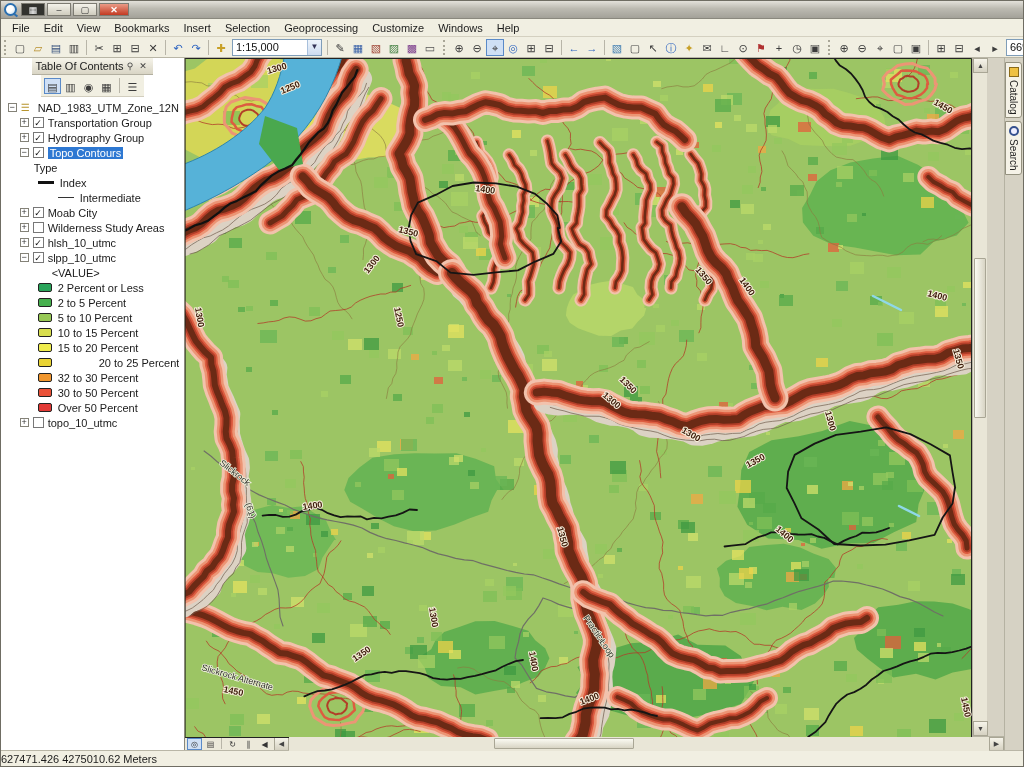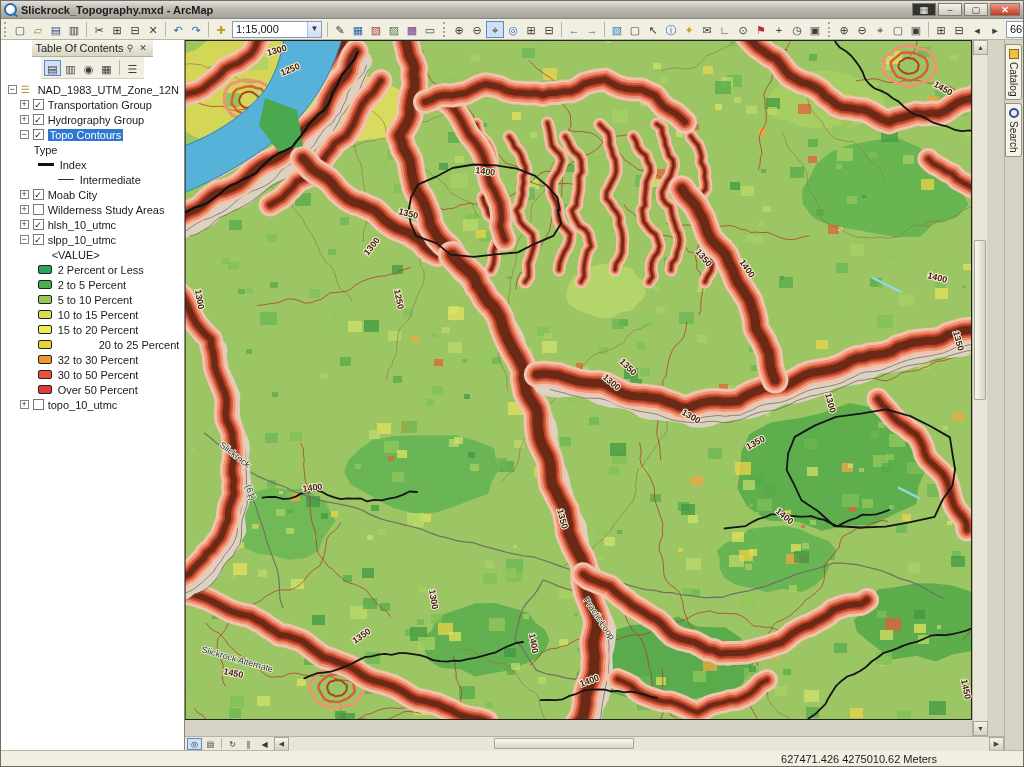--- a/index.html
+++ b/index.html
@@ -94,43 +94,54 @@
 
   
   .side-strip { width:19px; flex:none; background:#d6d2c4; border-left:1px solid #b5b2a2; padding-top:4px; }
   .vtab { writing-mode:vertical-rl; width:17px; margin:0 0 3px 0; padding:3px 1px; font-size:10px; color:#222;
     background:#f5f2e7; border:1px solid #94917f; border-radius:0 3px 3px 0; display:flex; align-items:center; }
   .ticon { width:10px; height:10px; margin:1px 0 3px 0; flex:none; }
   .ticon.folder { background:#efc143; border:1px solid #8a6a1a; }
   .ticon.lens { border:2px solid #35508e; border-radius:50%; background:#eef; }
 
   
-  .statusbar { height:16px; flex:none; display:flex; align-items:center; justify-content:flex-end;
-    background:#f1efe2; border-top:1px solid #b9b6a6; padding-right:86px; color:#1c1c1c; }
+  .statusbar { height:16px; flex:none; display:flex; align-items:center; justify-content:flex-start;
+    background:#f1efe2; border-top:1px solid #b9b6a6; padding-right:66px; color:#1c1c1c; }
 
   
   .clab { font:bold 9px "Liberation Sans",sans-serif; fill:#40200e; stroke:#f7efdc; stroke-width:2px; paint-order:stroke; }
   .tlab { font:9px "Liberation Sans",sans-serif; fill:#33332c; stroke:#edefdb; stroke-width:1.6px; paint-order:stroke; }
 </style>
 </head>
 <body>
 
 <div class="app">
 
   <div class="titlebar">
     <div class="app-icon"></div>
-    <span class="title-text">Slickrock_Topography.mxd - ArcMap</span>
     <div class="winbtns">
       <div class="winbtn grid">▦</div>
       <div class="winbtn">–</div>
       <div class="winbtn">▢</div>
       <div class="winbtn close">✕</div>
     </div>
   </div>
 
+  <div class="menubar" id="menubar">
+      <div class="menu-item">File</div>
+      <div class="menu-item">Edit</div>
+      <div class="menu-item">View</div>
+      <div class="menu-item">Bookmarks</div>
+      <div class="menu-item">Insert</div>
+      <div class="menu-item">Selection</div>
+      <div class="menu-item">Geoprocessing</div>
+      <div class="menu-item">Customize</div>
+      <div class="menu-item">Windows</div>
+      <div class="menu-item">Help</div>
+    </div>
 
   <div class="toolbar" id="toolbar">
       <div class="tb-group">
         <span class="grip"></span>
         <div class="btn"><span>▢</span></div>
         <div class="btn"><span style="color: rgb(184, 144, 47);">▱</span></div>
         <div class="btn"><span style="color: rgb(56, 82, 126);">▤</span></div>
         <div class="btn"><span>▥</span></div>
         <span class="tsep"></span>
         <div class="btn"><span>✂</span></div>

